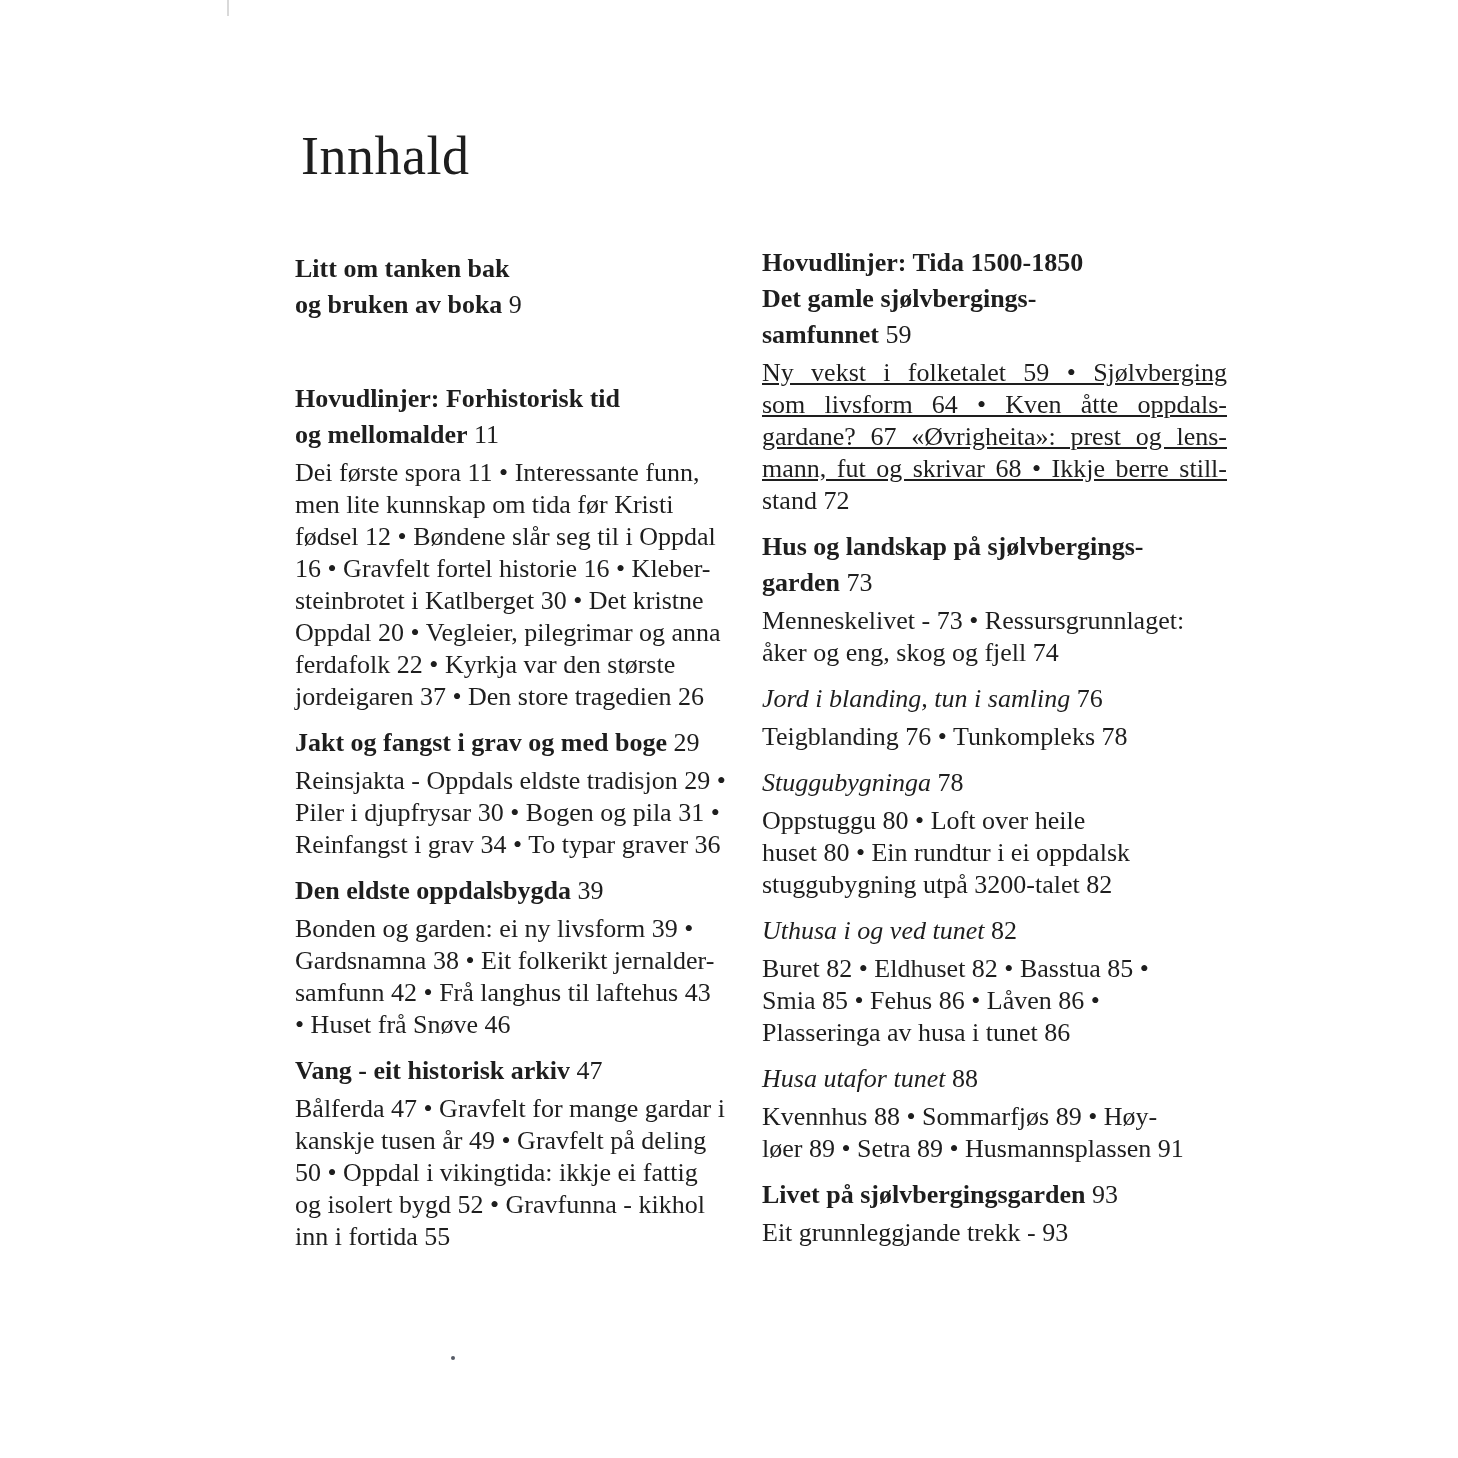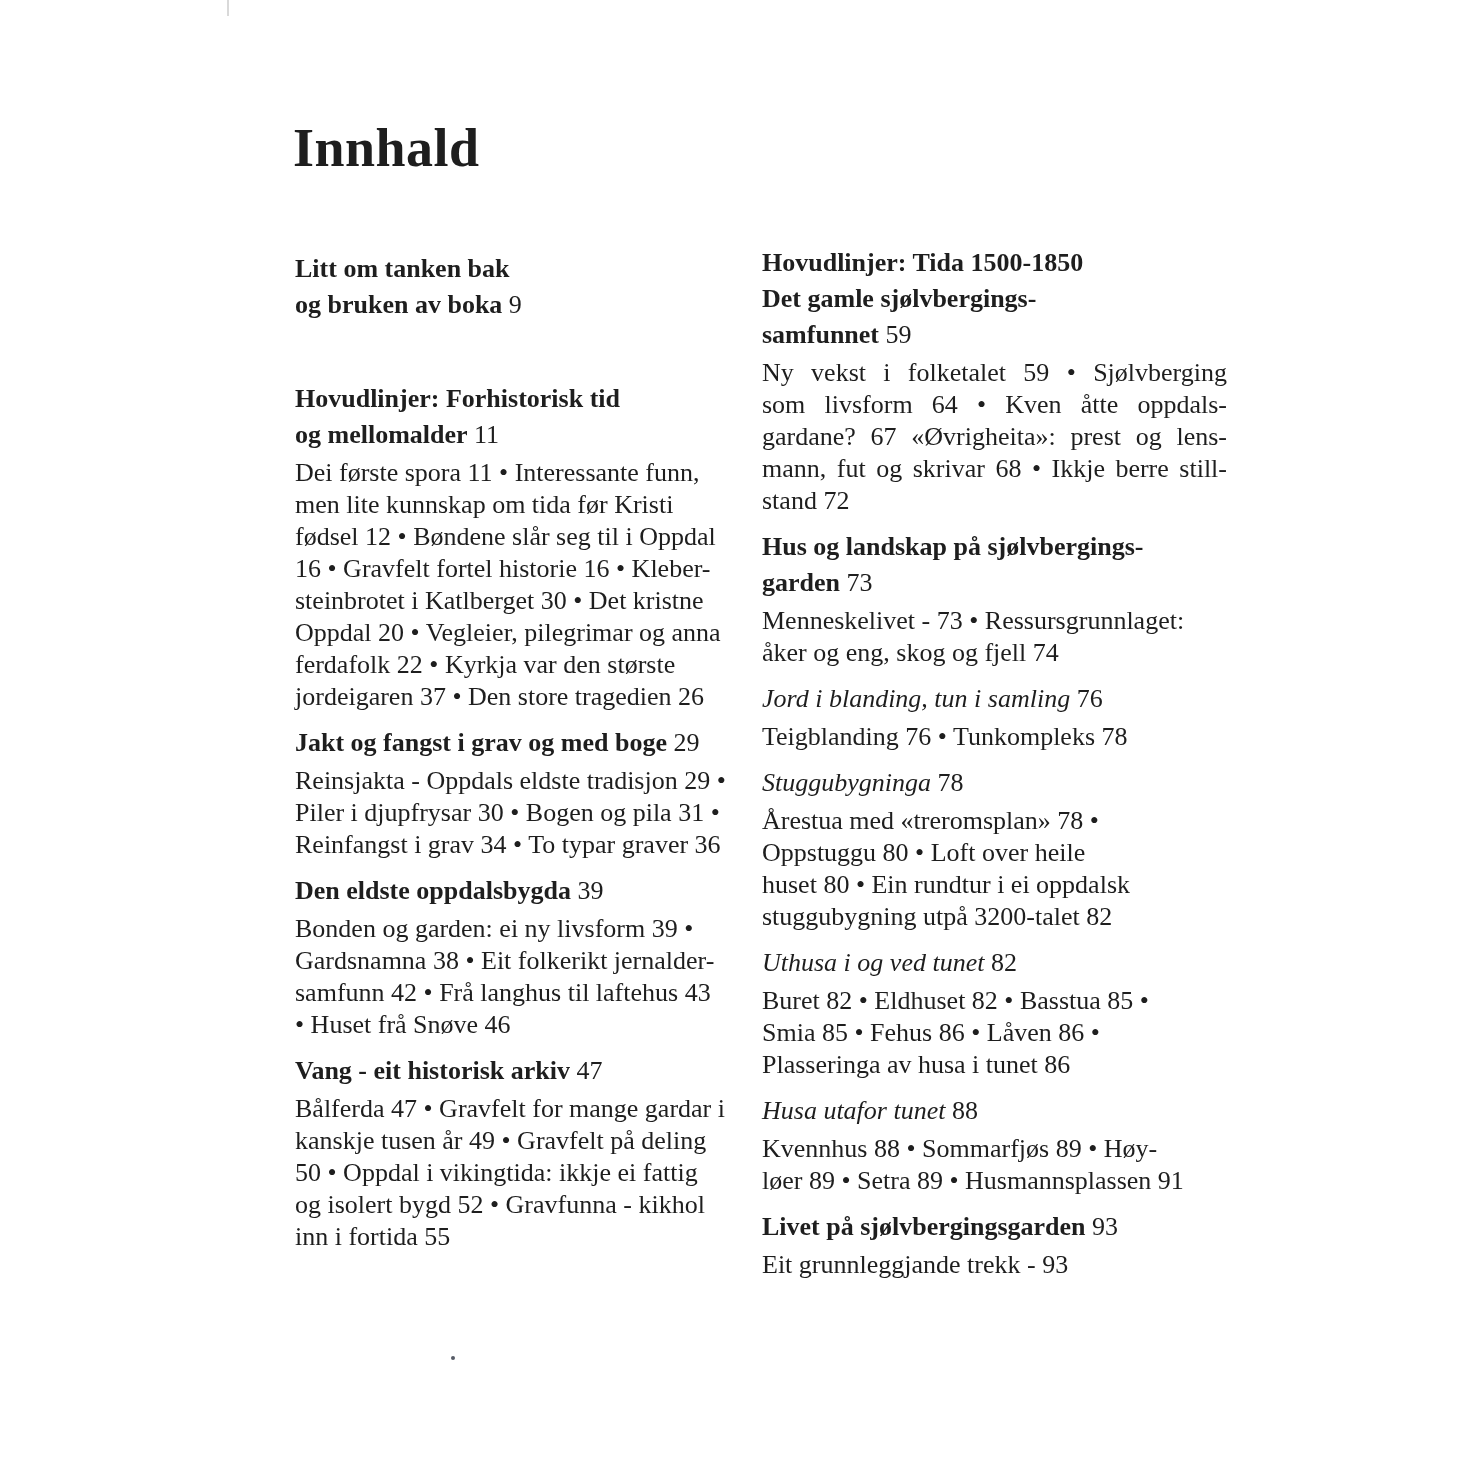--- a/index.html
+++ b/index.html
@@ -8,24 +8,24 @@
     background: #ffffff;
     font-family: "Liberation Serif", serif;
     color: #1e1e1e;
     position: relative;
     overflow: hidden;
   }
   .page-title {
     position: absolute;
     left: 293px; top: 121px;
     font-size: 54px;
-    font-weight: bold;
+    font-weight: normal;
     line-height: 1;
     letter-spacing: 0.5px;
-    margin: 0;
+    margin: 8px;
   }
   .col { position: absolute; width: 465px; }
   #col-left  { left: 295px; top: 251px; font-family: Liberation Serif, serif; }
   #col-right { left: 762px; top: 245px; }
 
   .section { margin-top: 12px; }
   .section:first-child { margin-top: 0; }
   .section.major { margin-top: 58px; }
   .section.major:first-child { margin-top: 0; }
 
@@ -39,20 +39,21 @@
   .heading.italic .hline { font-weight: normal; font-style: italic; }
   .hline .pagenum { font-weight: normal; font-style: normal; }
 
   .bline {
     font-size: 26px;
     line-height: 32px;
     white-space: nowrap;
   }
   .body.justify .bline:not(:last-child) {
     text-align-last: justify;
+    text-decoration: underline;
   }
 
   .scan-line-artifact {
     position: absolute;
     left: 227px; top: 0;
     width: 2px; height: 16px;
     background: #d9d9d9;
   }
   .scan-dot-artifact {
     position: absolute;
@@ -158,21 +159,20 @@
       </div>
       <div class="body">
         <div class="bline">Teigblanding 76 • Tunkompleks 78</div>
       </div>
     </section>
     <section class="section">
       <div class="heading italic">
         <div class="hline">Stuggubygninga<span class="pagenum"> 78</span></div>
       </div>
       <div class="body">
-        <div class="bline">Årestua med «treromsplan» 78 •</div>
         <div class="bline">Oppstuggu 80 • Loft over heile</div>
         <div class="bline">huset 80 • Ein rundtur i ei oppdalsk</div>
         <div class="bline">stuggubygning utpå 3200-talet 82</div>
       </div>
     </section>
     <section class="section">
       <div class="heading italic">
         <div class="hline">Uthusa i og ved tunet<span class="pagenum"> 82</span></div>
       </div>
       <div class="body">

